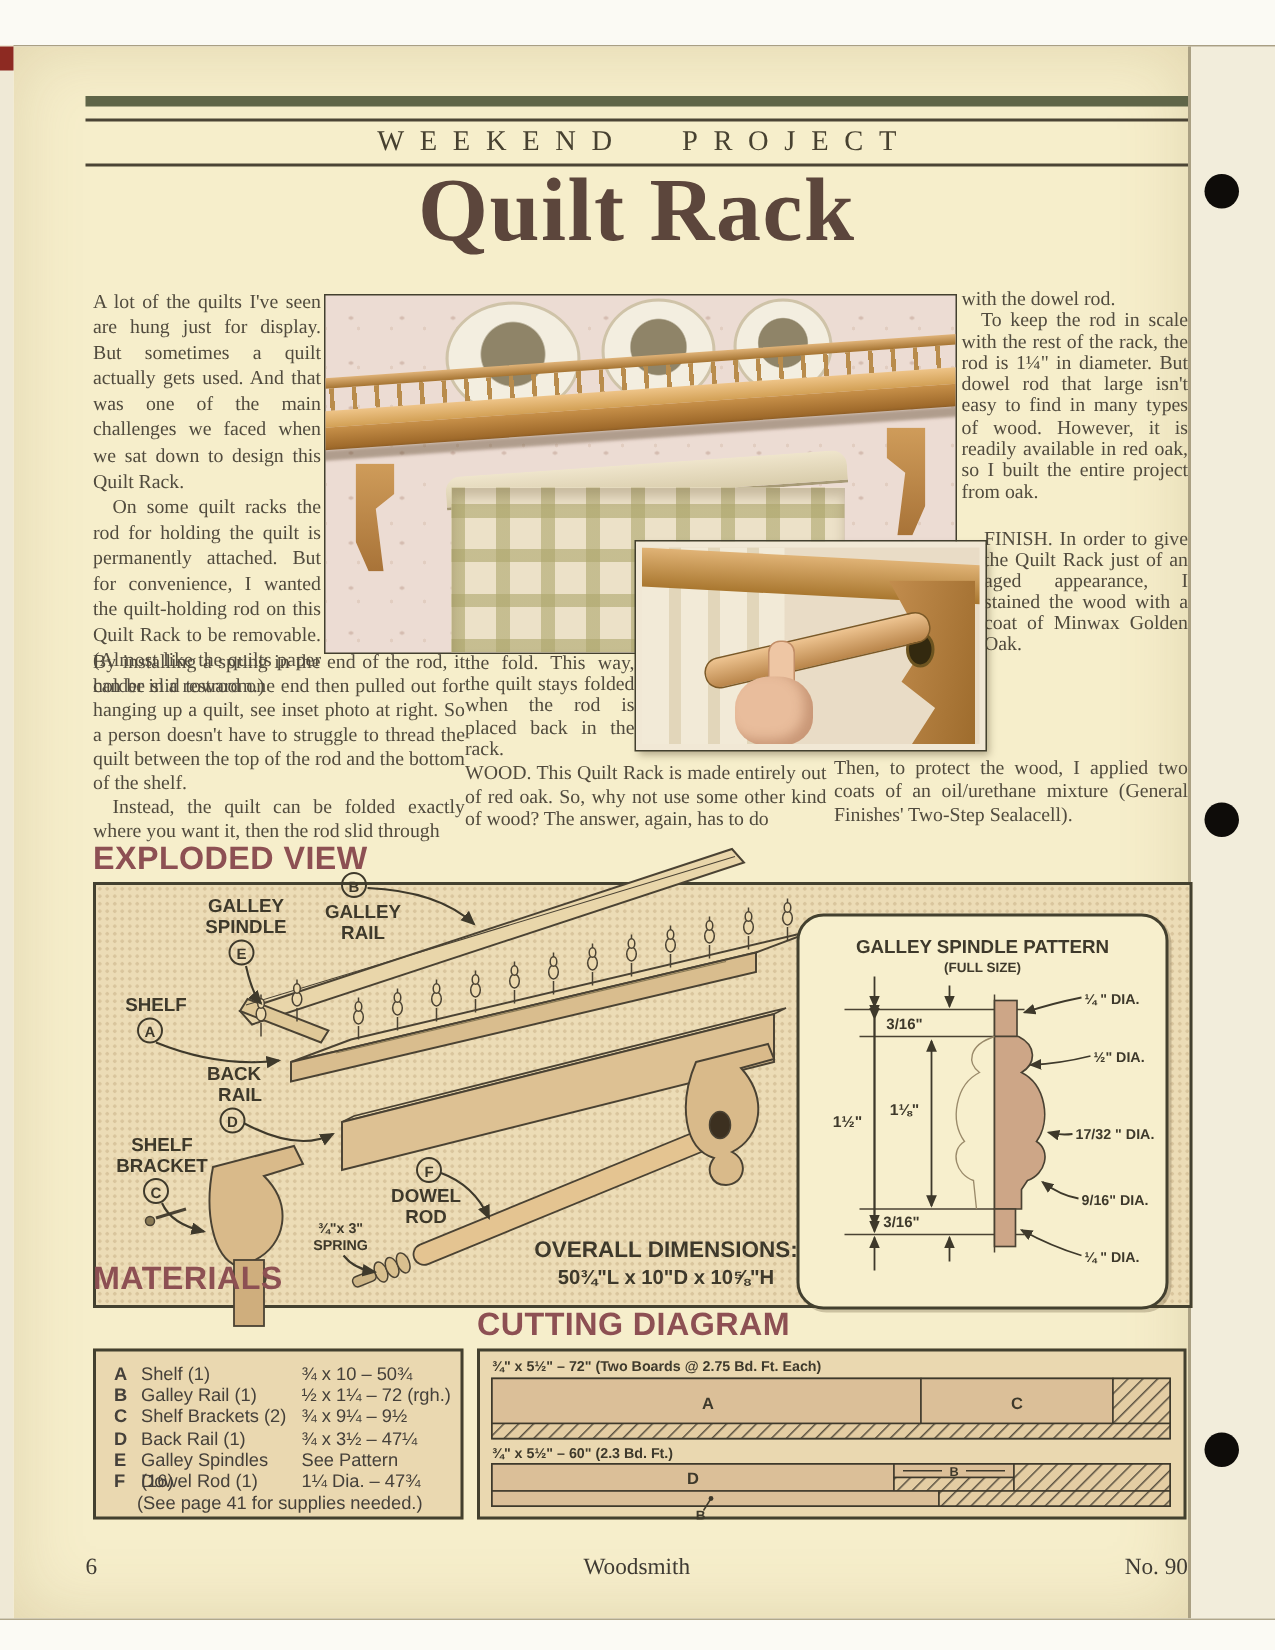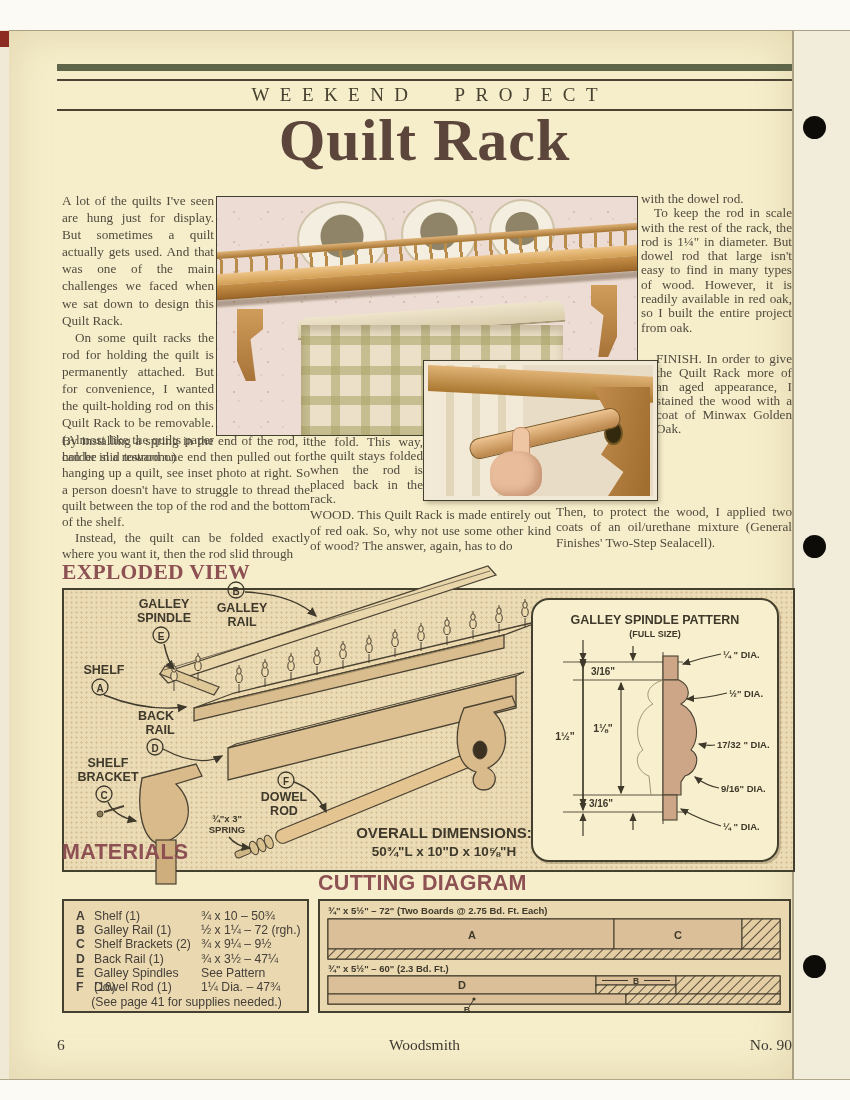--- a/index.html
+++ b/index.html
@@ -71,21 +71,21 @@
   .ihand{left:62px;top:86px;width:52px;height:46px;border-radius:45% 45% 40% 40%;background:#e9bd9c;
      box-shadow:inset -6px -4px 8px rgba(140,80,50,.35);}
   .ifinger{left:84px;top:62px;width:16px;height:34px;border-radius:8px;background:#eec6a4;border:1px solid #c28e67;}
   
   .sec-h{font-family:"Liberation Sans",sans-serif;font-weight:bold;font-size:21.5px;color:#8d5053;
          letter-spacing:.3px;}
   
   .panel{left:62px;top:588px;width:729px;height:280px;background:#ecdcb6;border:2px solid #43402f;
      background-image:radial-gradient(rgba(168,138,92,.28) 1px,transparent 1.2px);background-size:5px 5px;}
   .panel svg{overflow:visible;display:block;}
-  .pattern-box{left:467px;top:8px;width:244px;height:260px;background:#f7efcd;border:2px solid #43402f;
+  .pattern-box{left:467px;top:19px;width:244px;height:260px;background:#f7efcd;border:2px solid #43402f;
      border-radius:18px;box-shadow:2px 2px 0 rgba(80,65,35,.25);}
   .dlab{font-family:"Liberation Sans",sans-serif;font-weight:bold;fill:#3e392b;}
   
   .mat-box{left:62px;top:899px;width:247px;height:114px;background:#ead8b0;border:2px solid #43402f;
      font-family:"Liberation Sans",sans-serif;font-size:12.2px;color:#45403a;padding:8px 0 0 12px;box-sizing:border-box;}
   .mrow{display:flex;height:14.2px;line-height:14.2px;}
   .mletter{width:18px;font-weight:bold;}
   .mname{width:107px;}
   .msize{flex:1;}
   .mnote{text-align:center;margin-top:1px;padding-right:10px;}
@@ -129,21 +129,21 @@
   <p>the fold. This way, the quilt stays folded when the rod is placed back in the rack.</p>
 </div>
 <div class="abs col c2b">
   <p>WOOD. This Quilt Rack is made entirely out of red oak. So, why not use some other kind of wood? The answer, again, has to do</p>
 </div>
 <div class="abs col c3a">
   <p>with the dowel rod.</p>
   <p>To keep the rod in scale with the rest of the rack, the rod is 1¼" in diameter. But dowel rod that large isn't easy to find in many types of wood. However, it is readily available in red oak, so I built the entire project from oak.</p>
 </div>
 <div class="abs col c3b">
-  <p>FINISH. In order to give the Quilt Rack more of an aged appearance, I stained the wood with a coat of Minwax Golden Oak.</p>
+  <p>FINISH. In order to give the Quilt Rack just of an aged appearance, I stained the wood with a coat of Minwax Golden Oak.</p>
 </div>
 <div class="abs col c3c">
   <p>Then, to protect the wood, I applied two coats of an oil/urethane mixture (General Finishes' Two-Step Sealacell).</p>
 </div>
 
 <div class="abs photo-main">
   <div class="abs wallpaper"></div>
   <div class="abs plate" style="left:80px;top:4px;width:86px;height:72px;"></div>
   <div class="abs plate" style="left:184px;top:2px;width:72px;height:66px;"></div>
   <div class="abs plate" style="left:272px;top:2px;width:62px;height:60px;"></div>
@@ -163,21 +163,21 @@
 <div class="abs photo-inset">
   <div class="abs iquilt"></div>
   <div class="abs iwood-top"></div>
   <div class="abs ibracket"></div>
   <div class="abs ihole"></div>
   <div class="abs irod"></div>
   <div class="abs ifinger"></div>
   <div class="abs ihand"></div>
 </div>
 
-<div class="abs sec-h" style="left:62px;top:560px;font-family:Liberation Serif, serif;">EXPLODED VIEW</div>
+<div class="abs sec-h" style="left:62px;top:560px;">EXPLODED VIEW</div>
 <div class="abs panel">
   <svg width="729" height="280" viewBox="0 0 729 280">
     <defs>
       <marker id="ah" markerWidth="8" markerHeight="8" refX="6" refY="3" orient="auto">
         <path d="M0,0L7,3L0,6Z" fill="#3e392b"></path>
       </marker>
       <symbol id="sp" overflow="visible">
         <line x1="0" y1="6" x2="0" y2="15" stroke="#4a4233" stroke-width="1"></line>
         <ellipse cx="0" cy="0" rx="3.2" ry="4.6" fill="#ecd9ae" stroke="#4a4233" stroke-width="1"></ellipse>
         <ellipse cx="0" cy="-7" rx="2.2" ry="3.2" fill="#ecd9ae" stroke="#4a4233" stroke-width="1"></ellipse>

